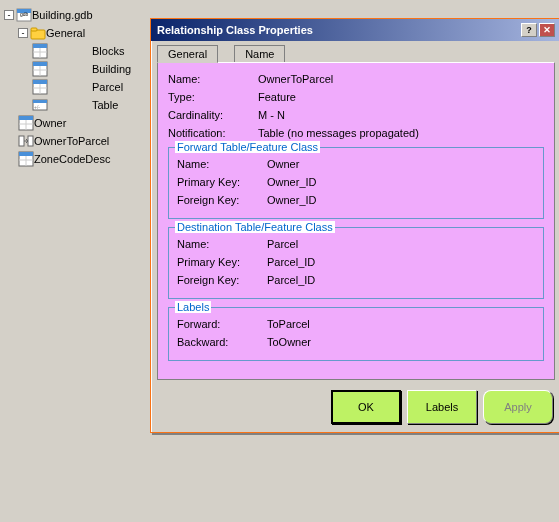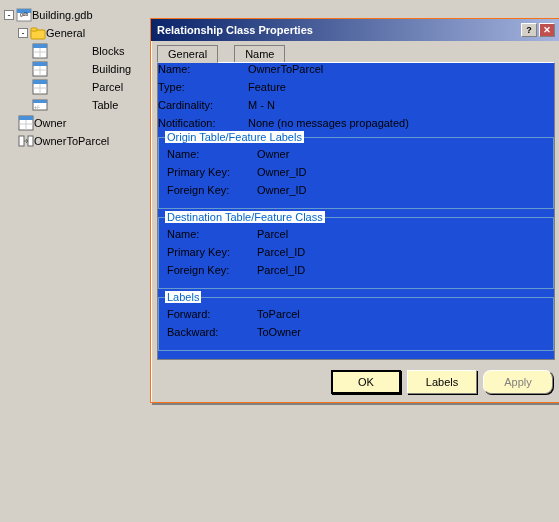--- a/index.html
+++ b/index.html
@@ -123,21 +123,22 @@
       border-bottom: 1px solid #d4d0c8;
       z-index: 1;
       margin-bottom: -1px;
     }
 
     
     .dialog-content {
       border: 1px solid #808080;
       border-top: 1px solid #fff;
       margin: 0 6px 6px;
-      background: #1d4ed8;
+      background: #f0abfc;
+      padding: 10px;
     }
 
     .prop-row {
       display: flex;
       align-items: baseline;
       margin-bottom: 6px;
     }
 
     .prop-label {
       width: 90px;
@@ -175,23 +176,23 @@
     
     .dialog-footer {
       display: flex;
       justify-content: flex-end;
       padding: 4px 8px 8px;
       gap: 6px;
     }
 
     .dialog-btn {
       min-width: 70px;
-      height: 24px;
+      height: 34px;
       padding: 0 12px;
-      background: #fef9c3;
+      background: #bef264;
       border: 1px solid #808080;
       border-top-color: #fff;
       border-left-color: #fff;
       font-size: 11px;
       cursor: pointer;
       box-shadow: 1px 1px 0 #000;
     }
 
     .dialog-btn:disabled {
       color: #808080;
@@ -302,20 +303,31 @@
         <rect x="1" y="3" width="5" height="10" fill="#fff" stroke="#666" stroke-width="1"></rect>
         <rect x="10" y="3" width="5" height="10" fill="#fff" stroke="#666" stroke-width="1"></rect>
         <line x1="6" y1="8" x2="10" y2="8" stroke="#666" stroke-width="1"></line>
         <line x1="8" y1="6" x2="10" y2="8" stroke="#666" stroke-width="1"></line>
         <line x1="8" y1="10" x2="10" y2="8" stroke="#666" stroke-width="1"></line>
       </svg>
     </span>
     <span class="tree-label">OwnerToParcel</span>
   </div>
 
+  <div class="tree-item tree-indent1">
+    <span class="svg-icon">
+      <svg width="16" height="16" viewBox="0 0 16 16">
+        <rect x="1" y="1" width="14" height="14" fill="#fff" stroke="#666" stroke-width="1"></rect>
+        <rect x="1" y="1" width="14" height="4" fill="#4a90d9"></rect>
+        <line x1="8" y1="5" x2="8" y2="15" stroke="#ccc" stroke-width="1"></line>
+        <line x1="1" y1="9" x2="15" y2="9" stroke="#ccc" stroke-width="1"></line>
+      </svg>
+    </span>
+    <span class="tree-label">ZoneCodeDesc</span>
+  </div>
 </div>
 
 <div class="dialog">
 
   <div class="dialog-titlebar">
     <span>Relationship Class Properties</span>
     <div class="titlebar-buttons">
       <button class="titlebar-btn">?</button>
       <button class="titlebar-btn close-btn">✕</button>
     </div>
@@ -339,25 +351,25 @@
     <div class="prop-row">
       <span class="prop-label">Type:</span>
       <span class="prop-value">Feature</span>
     </div>
     <div class="prop-row">
       <span class="prop-label">Cardinality:</span>
       <span class="prop-value">M - N</span>
     </div>
     <div class="prop-row">
       <span class="prop-label">Notification:</span>
-      <span class="prop-value">None (no messages propagated)</span>
+      <span class="prop-value">Table (no messages propagated)</span>
     </div>
 
     <div class="section-box">
-      <span class="section-title">Origin Table/Feature Labels</span>
+      <span class="section-title">Forward Table/Feature Class</span>
       <div class="section-content">
         <div class="prop-row">
           <span class="prop-label">Name:</span>
           <span class="prop-value">Owner</span>
         </div>
         <div class="prop-row">
           <span class="prop-label">Primary Key:</span>
           <span class="prop-value">Owner_ID</span>
         </div>
         <div class="prop-row">

